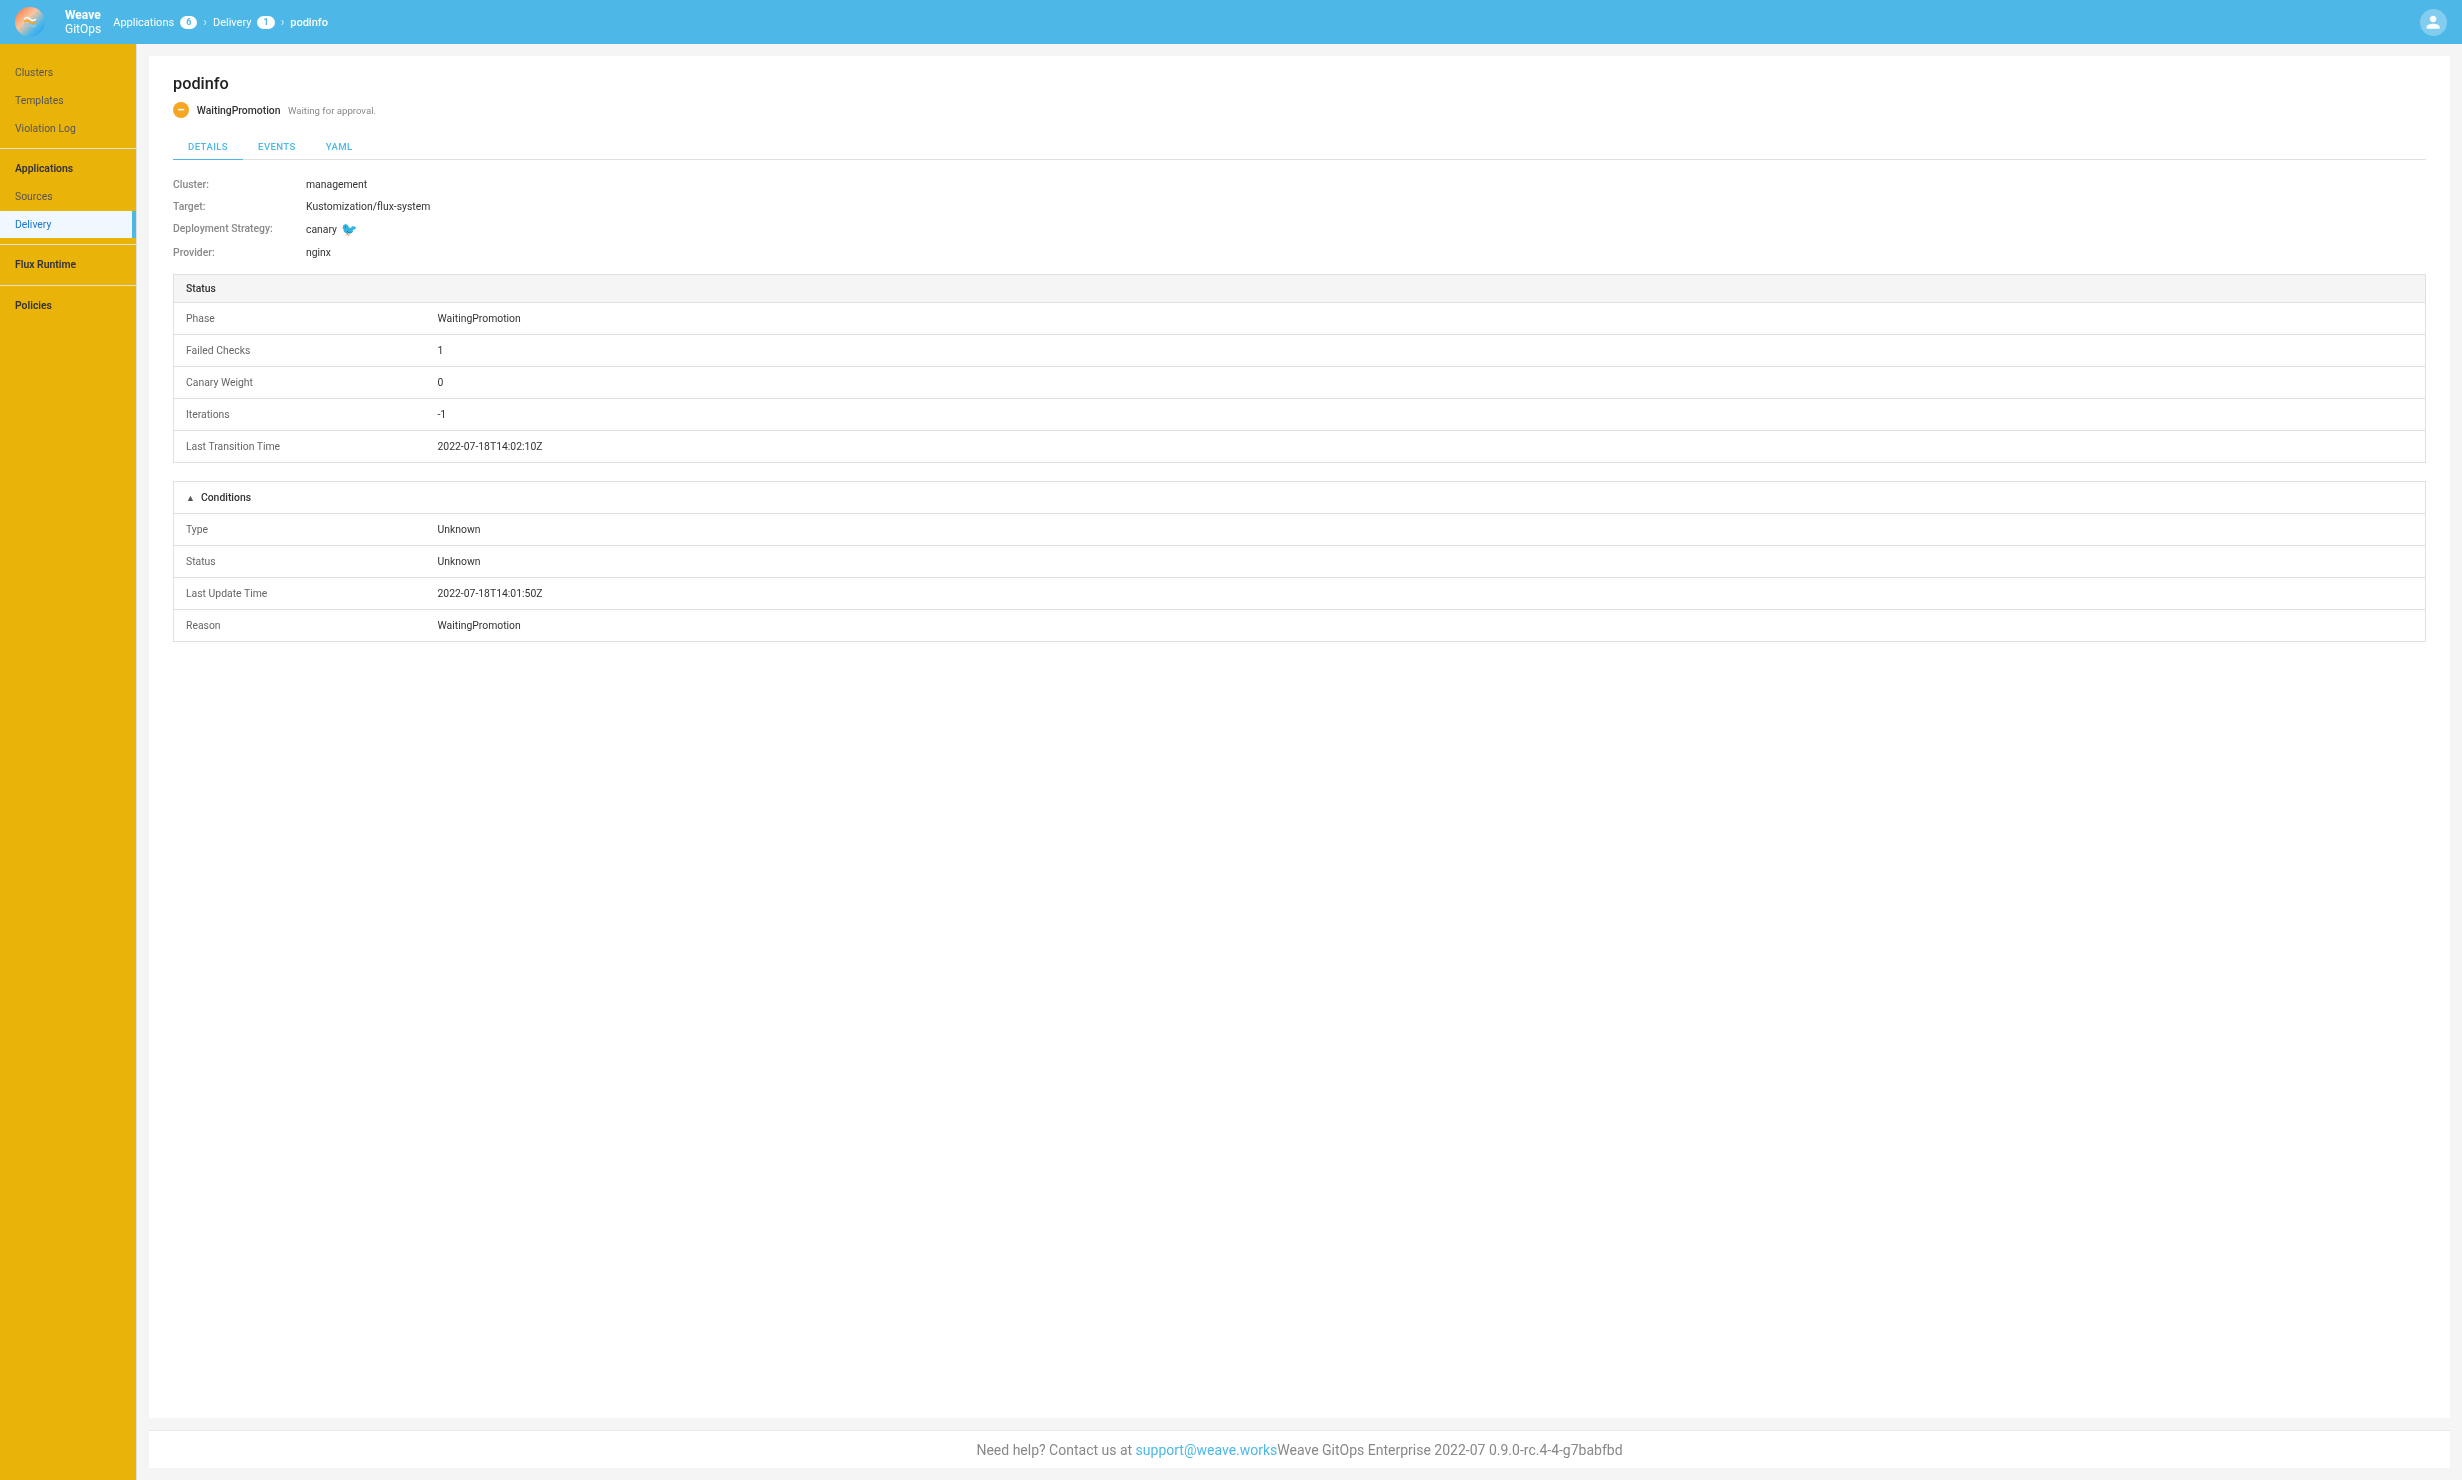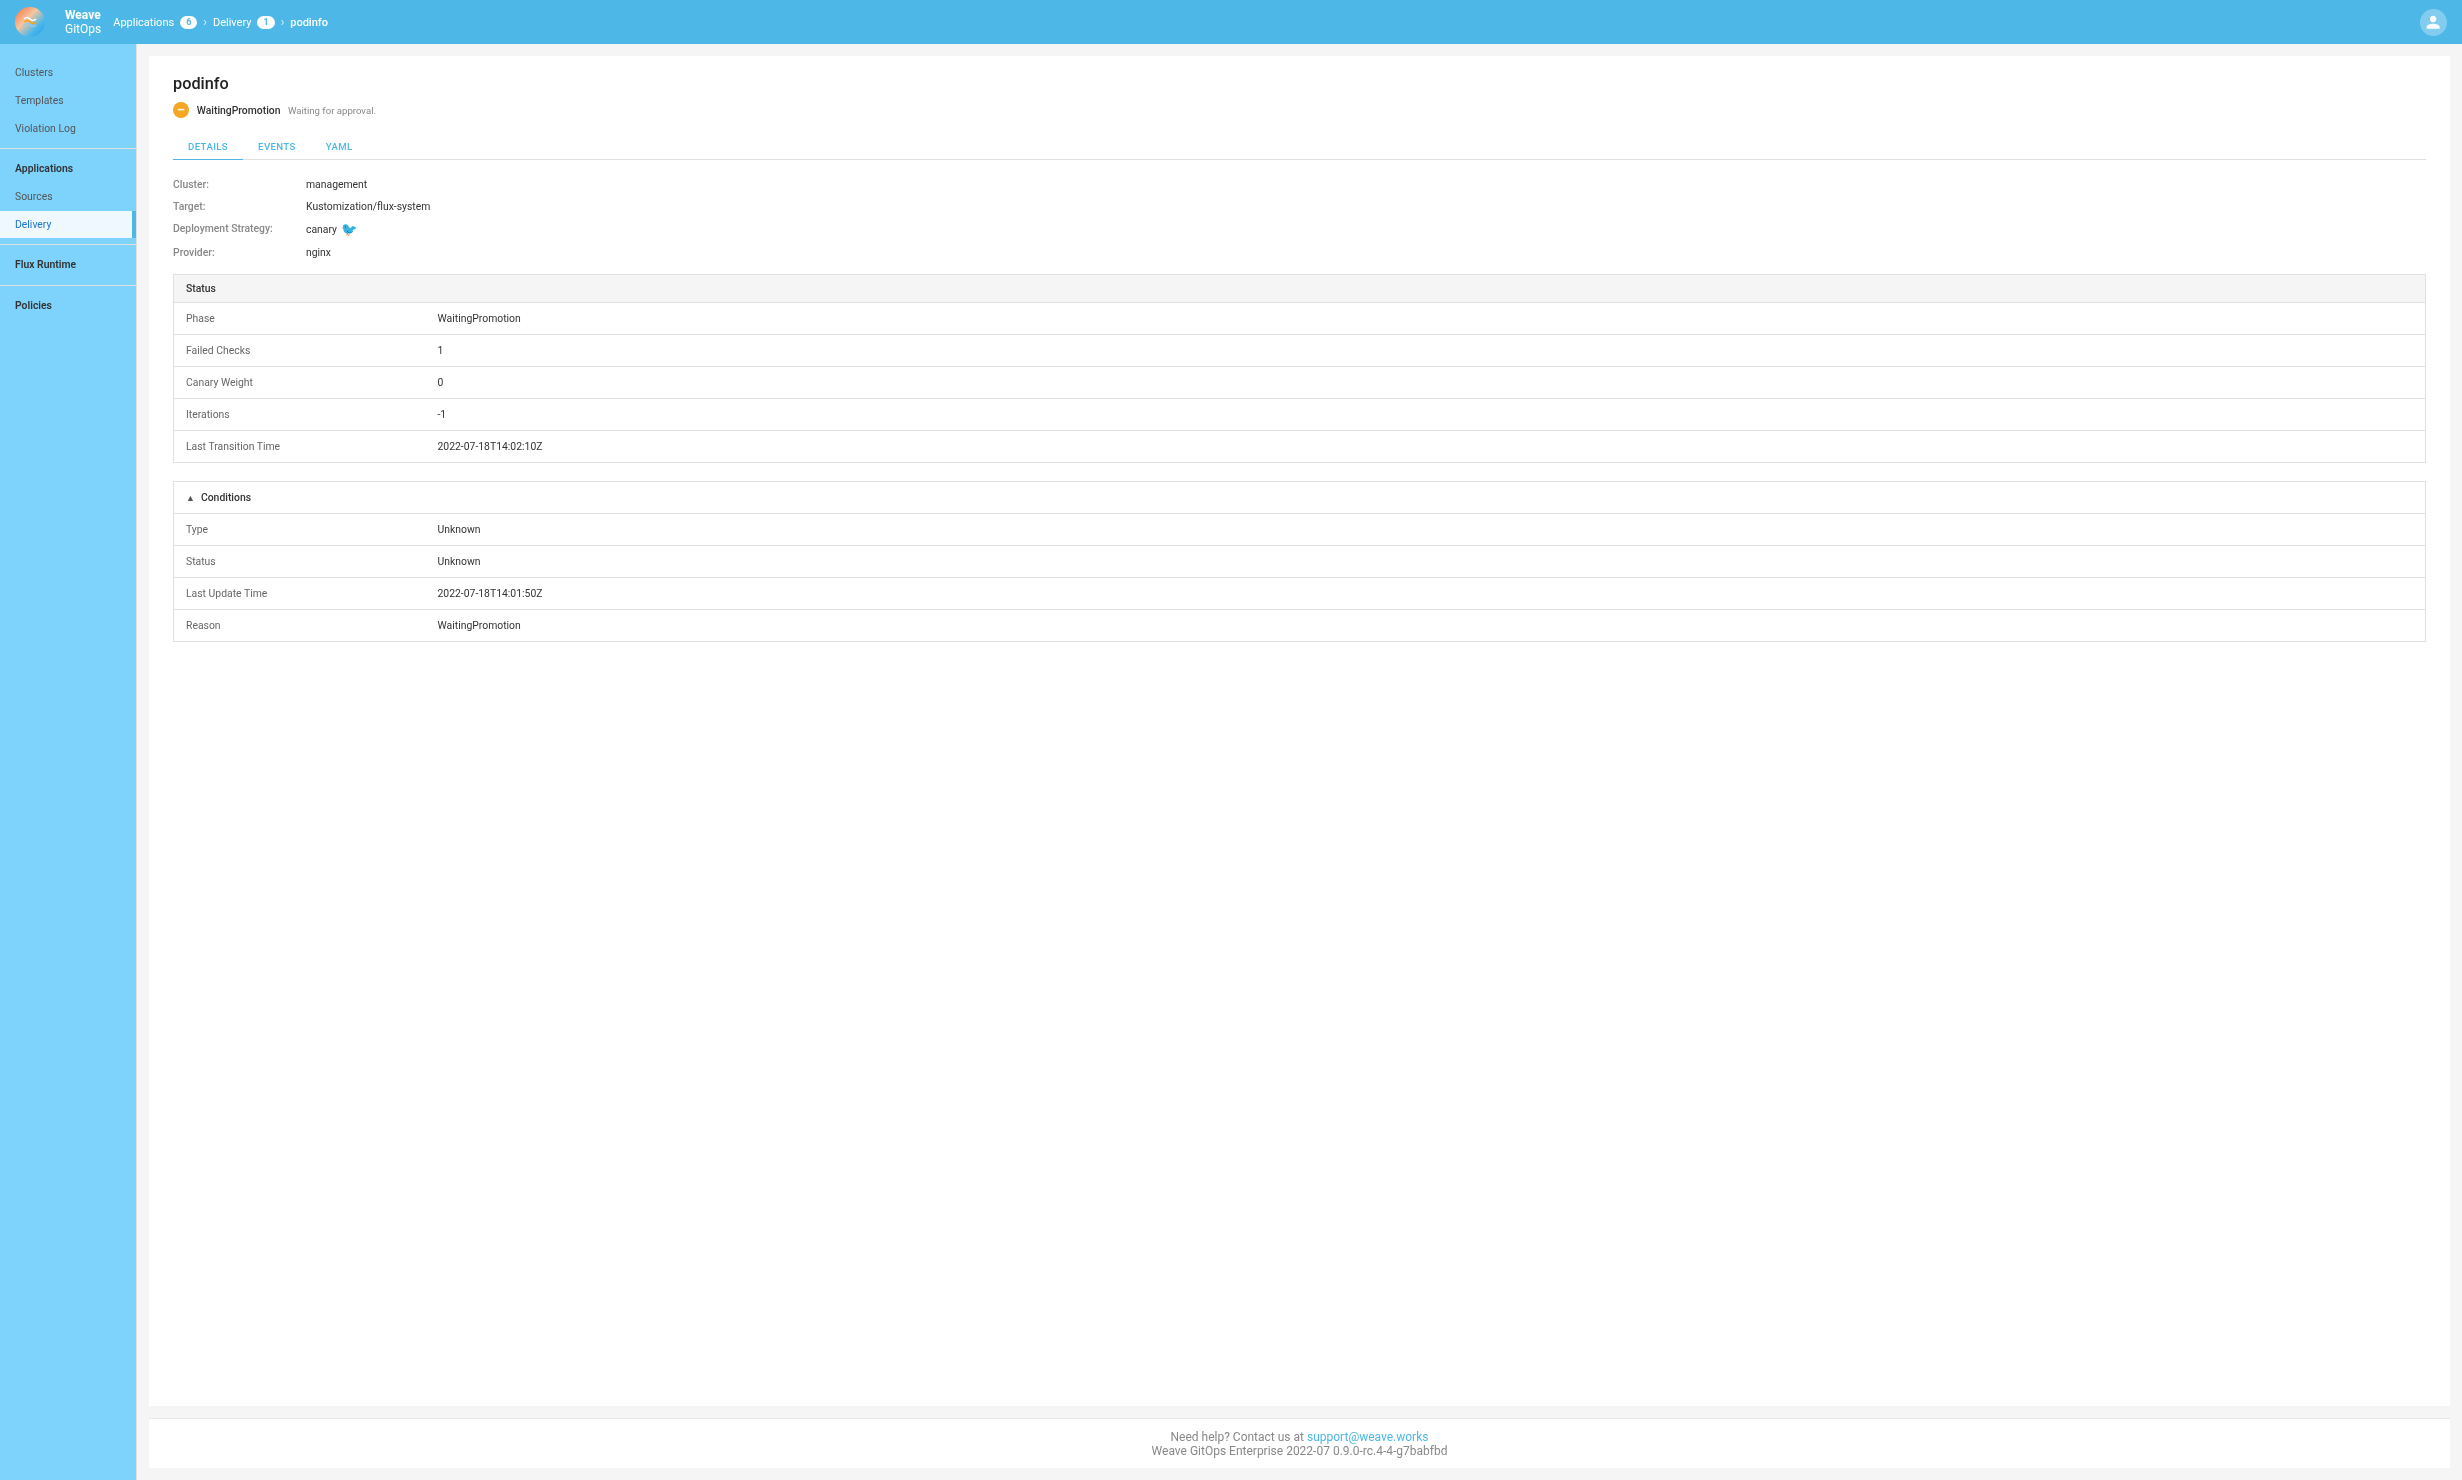--- a/index.html
+++ b/index.html
@@ -41,21 +41,21 @@
       display: flex; align-items: center; justify-content: center;
       color: white; font-size: 15px; cursor: pointer;
     }
 
     
     .layout { display: flex; min-height: calc(100vh - 44px); }
 
     
     .sidebar {
       width: 137px; min-width: 137px;
-      background: #7dd3fc;
+      background: #eab308;
       border-right: 0.7px solid #e0e0e0;
       padding: 15px 0;
     }
     .sidebar-section { margin-bottom: 6px; }
     .sidebar-item {
       padding: 7.4px 15px;
       cursor: pointer;
       color: #555;
       font-size: 10.4px;
       display: block;
@@ -149,24 +149,23 @@
       margin: 12px;
       flex: 1;
     }
     .footer-wrapper {
       background: white;
       border-top: 0.7px solid #e8e8e8;
       padding: 10.4px 24px;
       display: flex;
       justify-content: center;
       align-items: center;
-      font-size: 12px;
+      font-size: 14px;
       color: #888;
       margin: 0 12px 12px 12px;
-      flex-direction: column;
     }
   </style>
 </head>
 <body>
 
 <div class="header">
   <div class="header-left">
     <div class="logo">
       <div class="logo-icon">
         <svg width="18" height="18" viewBox="0 0 24 24" fill="none">

